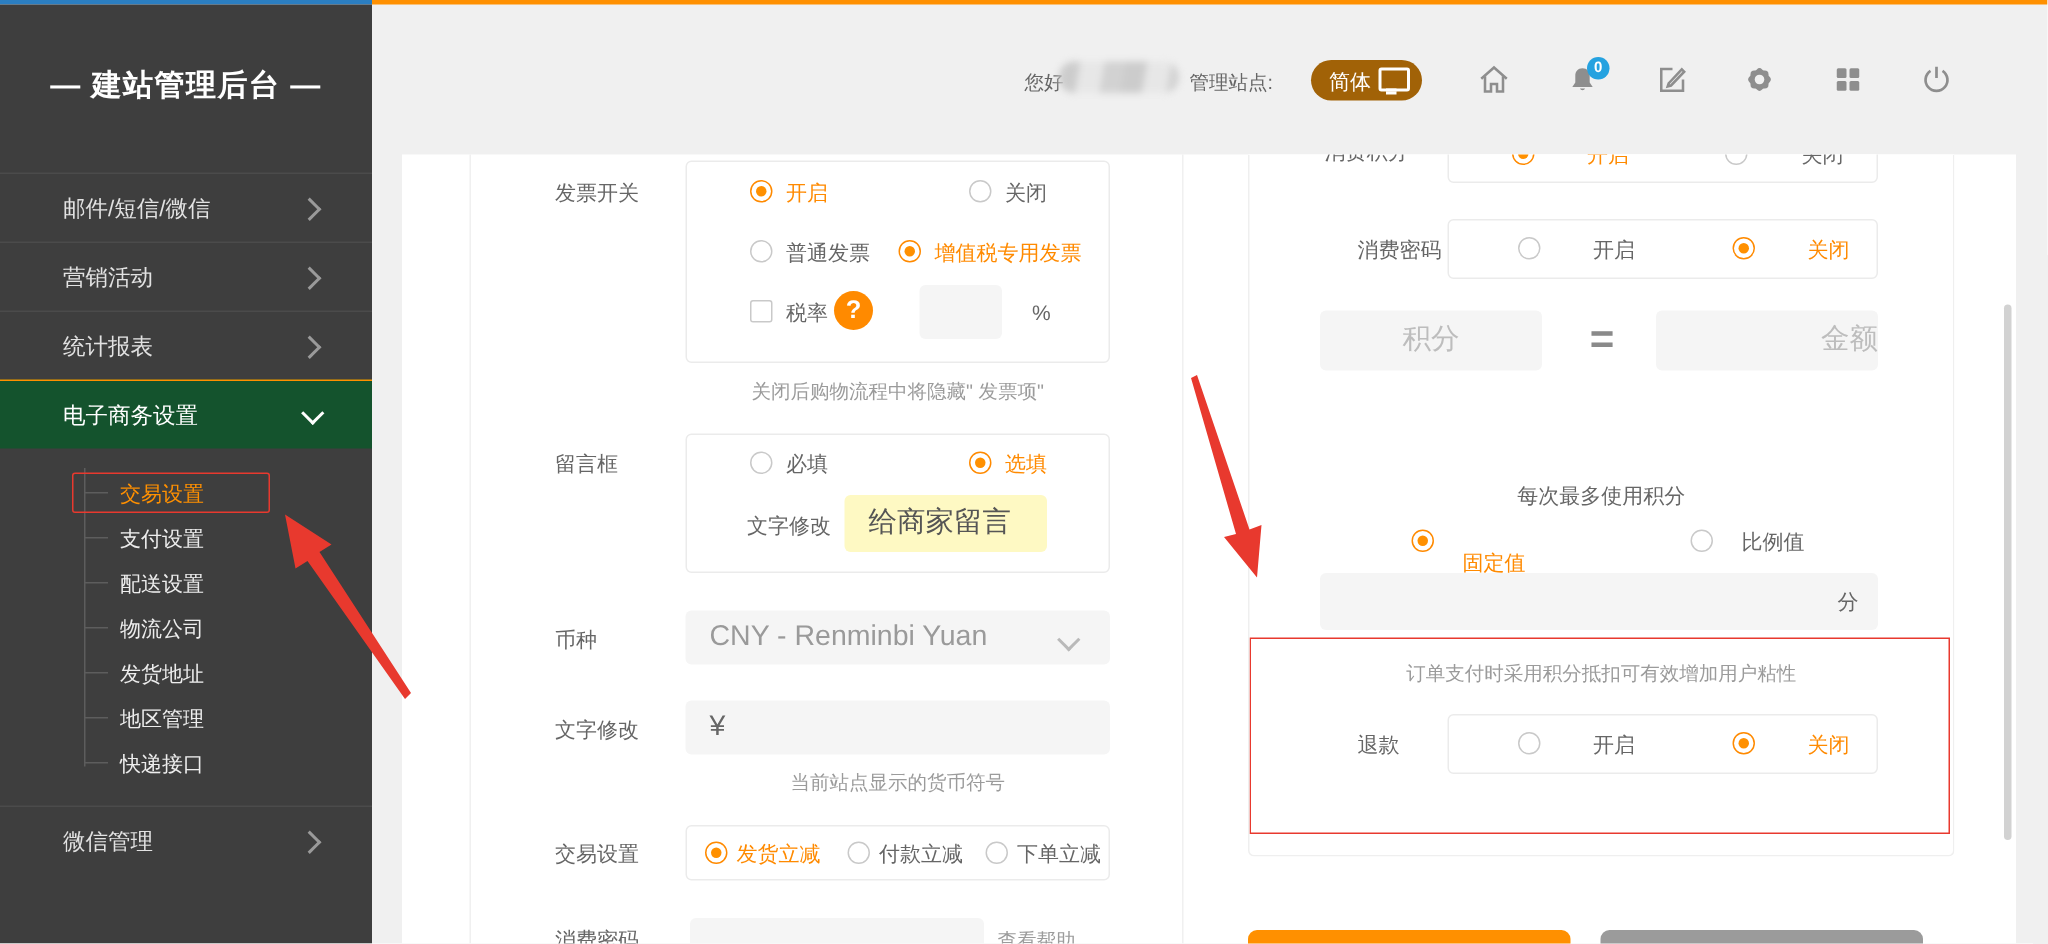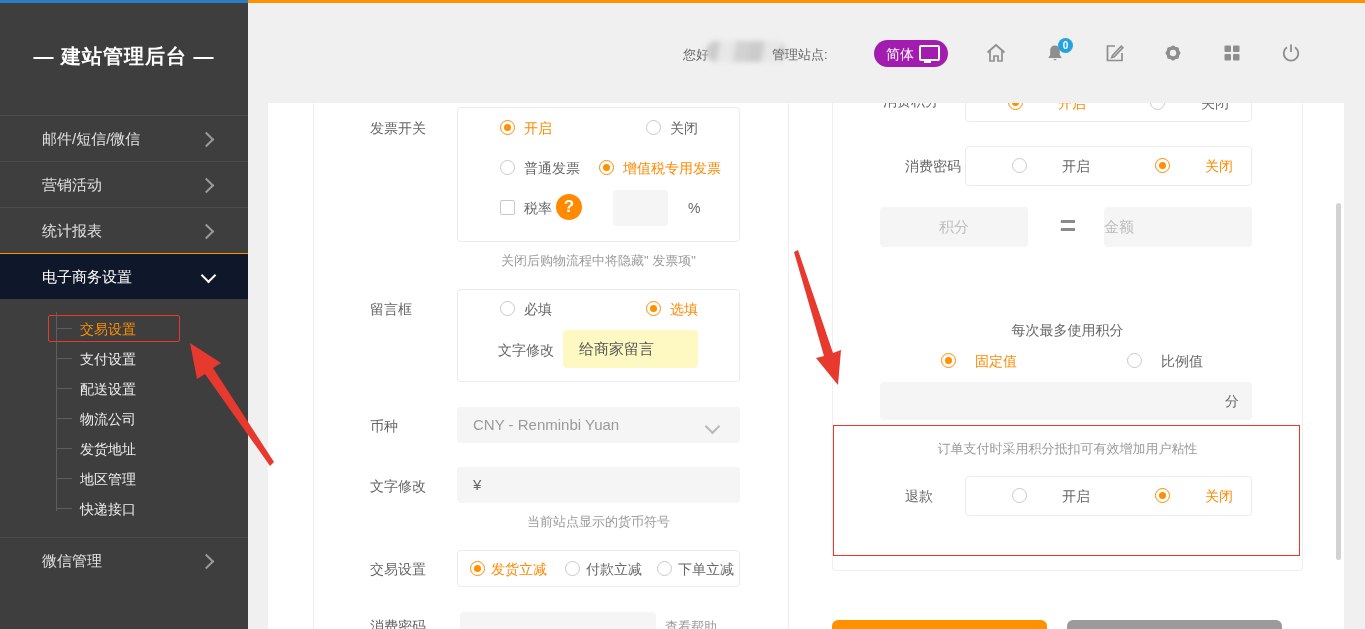--- a/index.html
+++ b/index.html
@@ -10,39 +10,39 @@
     -webkit-font-smoothing:antialiased;
   }
   .abs{position:absolute;box-sizing:border-box}
   
   .sidebar{left:0;top:3px;width:248px;height:626px;background:#3e3e3e}
   .sb-title{left:0;top:40px;width:248px;text-align:center;color:#fff;font-size:20px;font-weight:bold;letter-spacing:1px}
   .sb-item{left:0;width:248px;height:46px;border-top:1px solid #4b4b4b;color:#e2e2e2;font-size:15px;cursor:pointer}
   .sb-item .lbl{position:absolute;left:42px;top:14px}
   .chev-r{position:absolute;right:36px;top:18px;width:9px;height:9px;border-top:2px solid #9a9a9a;border-right:2px solid #9a9a9a;transform:rotate(45deg)}
   .chev-d{position:absolute;right:34px;top:16px;width:9px;height:9px;border-top:2px solid #fff;border-right:2px solid #fff;transform:rotate(135deg)}
-  .sb-active{background:#0f172a;color:#fff;border-top:1px solid #ff9000}
+  .sb-active{background:#14532d;color:#fff;border-top:1px solid #ff9000}
   .sub-item{position:absolute;left:80px;color:#ededed;font-size:14px;cursor:pointer;white-space:nowrap}
   .treeline{position:absolute;background:#5d5d5d}
   
   .h-text{font-size:13px;color:#666;white-space:nowrap}
   .blur-pill{border-radius:10px;filter:blur(2.5px);
     background:repeating-linear-gradient(100deg,#cccccc 0 14px,#e7e7e7 14px 30px,#d2d2d2 30px 44px)}
-  .lang-pill{background:#a21caf;border-radius:14px;color:#fff;font-size:14px;cursor:pointer}
+  .lang-pill{background:#a16207;border-radius:14px;color:#fff;font-size:14px;cursor:pointer}
   .mon{position:absolute;width:17px;height:12px;border:2px solid #fff;border-radius:2px}
   .mon::after{content:"";position:absolute;left:3px;top:12px;width:7px;height:2px;background:#fff;box-shadow:0 2px 0 0 #fff;}
   .hicon{cursor:pointer}
   .badge{position:absolute;width:15px;height:15px;border-radius:50%;background:#25a2e0;color:#fff;font-size:10px;text-align:center;line-height:15px;font-weight:bold}
   
   .main-bg{left:268px;top:103px;width:1076px;height:526px;background:#fff}
   .vline{background:#f0f0f0;width:1px}
   .card2{left:832px;top:103px;width:471px;height:468px;background:#fff;border:1px solid #efefef;border-top:none;border-radius:0 0 4px 4px;overflow:hidden}
   .flabel{font-size:14px;color:#666;white-space:nowrap}
   .gbox{border:1px solid #ebebeb;border-radius:4px;background:#fff}
-  .ginput{background:#f5f5f5;border-radius:4px;font-size:15px;color:#666}
+  .ginput{background:#f5f5f5;border-radius:4px;font-size:19px;color:#666}
   .opt{font-size:14px;color:#666;white-space:nowrap;cursor:pointer}
   .opt.on{color:#ff8a00}
   .hint{font-size:13px;color:#9b9b9b;white-space:nowrap}
   .radio{width:15px;height:15px;border:1px solid #c9c9c9;border-radius:50%;background:#fff;cursor:pointer}
   .radio.sel{border-color:#ff8a00}
   .radio.sel::after{content:"";position:absolute;left:3px;top:3px;width:7px;height:7px;border-radius:50%;background:#ff9000}
   .checkbox{width:15px;height:15px;border:1px solid #c9c9c9;border-radius:2px;background:#fff;cursor:pointer}
   .qmark{width:26px;height:26px;border-radius:50%;background:#ff8a00;color:#fff;font-size:17px;font-weight:bold;text-align:center;line-height:26px;cursor:pointer}
   .sel-chev{position:absolute;right:22px;top:14px;width:9px;height:9px;border-top:2px solid #b9b9b9;border-right:2px solid #b9b9b9;transform:rotate(135deg)}
   .ph{color:#bdbdbd}
@@ -95,21 +95,21 @@
   <div class="sub-item" style="top:498px">快递接口</div>
 
   <div class="abs sb-item" style="top:534px">
     <span class="lbl">微信管理</span>
     <span class="chev-r"></span>
   </div>
 </div>
 
 <div class="abs h-text" style="left:683px;top:46px">您好</div>
 <div class="abs blur-pill" style="left:706px;top:41px;width:80px;height:21px"></div>
-<div class="abs h-text" style="left:772px;top:46px">管理站点:</div>
+<div class="abs h-text" style="left:793px;top:46px">管理站点:</div>
 
 <div class="abs lang-pill" style="left:874px;top:40px;width:74px;height:27px">
   <span class="abs" style="left:12px;top:6px">简体</span>
   <span class="mon" style="left:45px;top:5px"></span>
 </div>
 
 <div class="abs hicon" style="left:984px;top:41px">
   <svg width="24" height="24" viewBox="0 0 24 24" fill="none" stroke="#8e8e8e" stroke-width="1.7">
     <path d="M3.5 11.5 L12 4 L20.5 11.5"></path>
       <path d="M6 9.8 V20 H10 V15 H14 V20 H18 V9.8"></path>
@@ -215,25 +215,25 @@
 
   <div class="abs flabel" style="left:72px;top:55px">消费密码</div>
   <div class="abs gbox" style="left:132px;top:43px;width:287px;height:40px"></div>
   <span class="abs radio" style="left:179px;top:55px"></span>
   <span class="abs opt" style="left:229px;top:55px">开启</span>
   <span class="abs radio sel" style="left:322px;top:55px"></span>
   <span class="abs opt on" style="left:372px;top:55px">关闭</span>
 
   <div class="abs ginput ph" style="left:47px;top:104px;width:148px;height:40px;line-height:40px;text-align:center">积分</div>
   <div class="abs" style="left:223px;top:104px;width:24px;height:40px;line-height:38px;text-align:center;font-size:28px;font-weight:bold;color:#8a8a8a">=</div>
-  <div class="abs ginput ph" style="left:271px;top:104px;width:148px;height:40px;line-height:40px;text-align:left">金额</div>
+  <div class="abs ginput ph" style="left:271px;top:104px;width:148px;height:40px;line-height:40px;text-align:right">金额</div>
 
   <div class="abs flabel" style="left:0;top:219px;width:469px;text-align:center">每次最多使用积分</div>
   <span class="abs radio sel" style="left:108px;top:250px"></span>
-  <span class="abs opt on" style="left:142px;top:250px">固定值</span>
+  <span class="abs opt on" style="left:142px;top:264px">固定值</span>
   <span class="abs radio" style="left:294px;top:250px"></span>
   <span class="abs opt" style="left:328px;top:250px">比例值</span>
   <div class="abs ginput" style="left:47px;top:279px;width:372px;height:38px"></div>
   <span class="abs opt" style="left:392px;top:290px">分</span>
 
   <div class="abs annot" style="left:0;top:322px;width:467px;height:131px"></div>
   <div class="abs hint" style="left:0;top:337px;width:469px;text-align:center">订单支付时采用积分抵扣可有效增加用户粘性</div>
 
   <div class="abs flabel" style="left:72px;top:385px">退款</div>
   <div class="abs gbox" style="left:132px;top:373px;width:287px;height:40px"></div>

